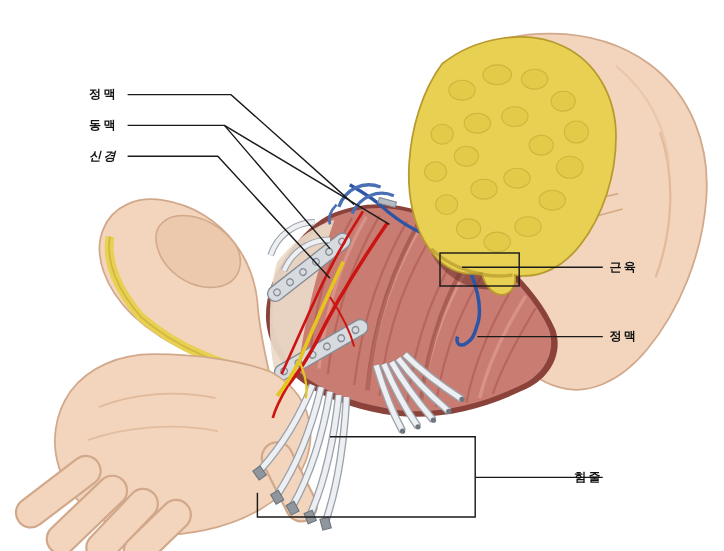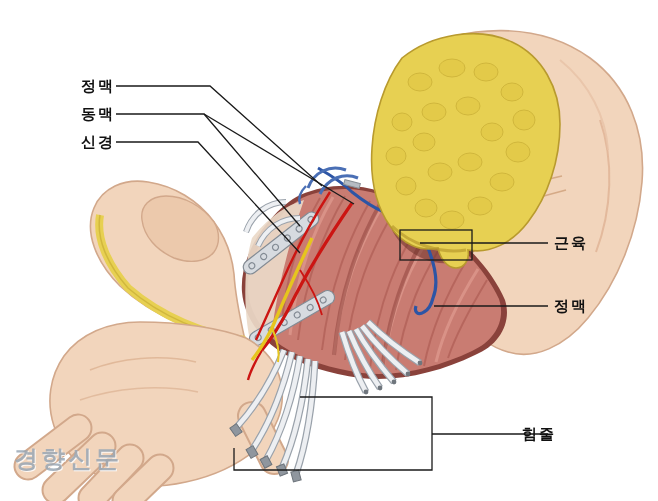--- a/index.html
+++ b/index.html
@@ -8,21 +8,21 @@
     --c-artery:#cc1512; --c-vein:#2d55a5; --c-nerve:#e6c51e; --c-leader:#1a1a1a;
     --c-watermark:#9aa8b6;
   }
   html,body{margin:0;padding:0;background:#ffffff;}
   .stage{
     position:relative;width:658px;height:501px;background:#ffffff;overflow:hidden;
     font-family:"Liberation Sans","DejaVu Sans",sans-serif;
   }
   .stage svg{position:absolute;left:0;top:0;}
   .lbl{
-    position:absolute;height:20px;line-height:20px;font-size:15px;font-weight:700;
+    position:absolute;height:20px;line-height:20px;font-size:11px;font-weight:700;
     color:#111;letter-spacing:2px;white-space:nowrap;
   }
   .watermark{
     position:absolute;left:14px;top:443px;font-size:24px;font-weight:800;
     color:var(--c-watermark);opacity:.85;letter-spacing:3px;
     text-shadow:1px 1px 0 #ffffff;
   }
 </style>
 </head>
 <body>
@@ -232,20 +232,19 @@
       <path d="M548 243 H420"></path>
       <rect x="400" y="230" width="72" height="30"></rect>
       <path d="M548 306 H434"></path>
       <path d="M548 434 H432"></path>
       <path d="M300 397 H432 V470 H234 V448"></path>
     </g>
   </svg>
 
   <div class="lbl" style="left:81px;top:76px;">정맥</div>
   <div class="lbl" style="left:81px;top:104px;text-align:center;">동맥</div>
-  <div class="lbl" style="left:81px;top:132px;">신경</div>
+  <div class="lbl" style="left:81px;top:132px;font-style:italic;">신경</div>
   <div class="lbl" style="left:554px;top:233px;text-align:right;">근육</div>
   <div class="lbl" style="left:554px;top:296px;">정맥</div>
   <div class="lbl" style="left:522px;top:424px;">힘줄</div>
 
-  <div class="watermark">경향신문</div>
 
 </div>
 
 </body></html>

